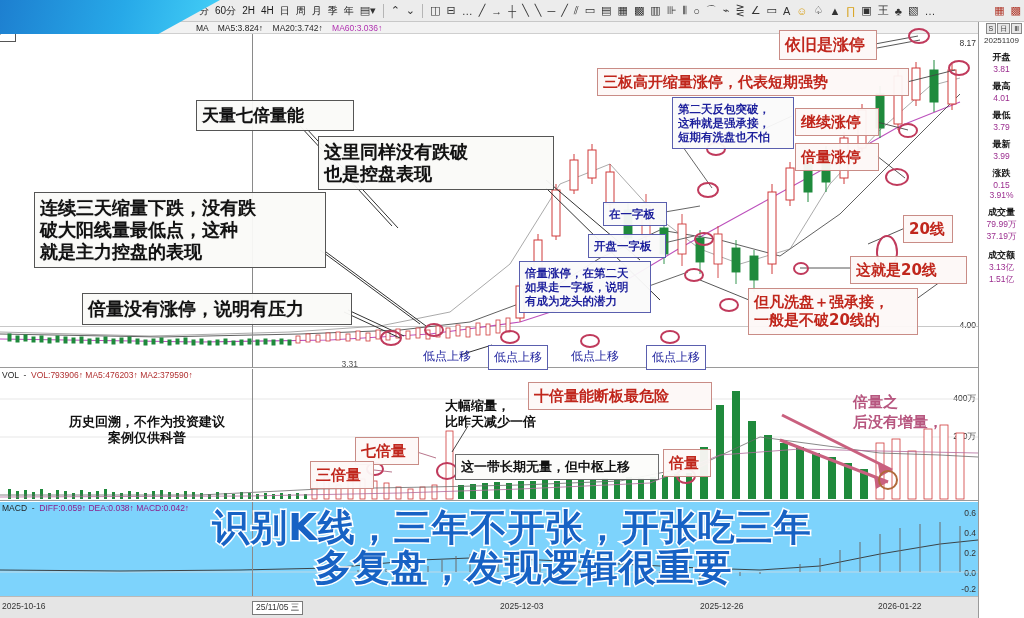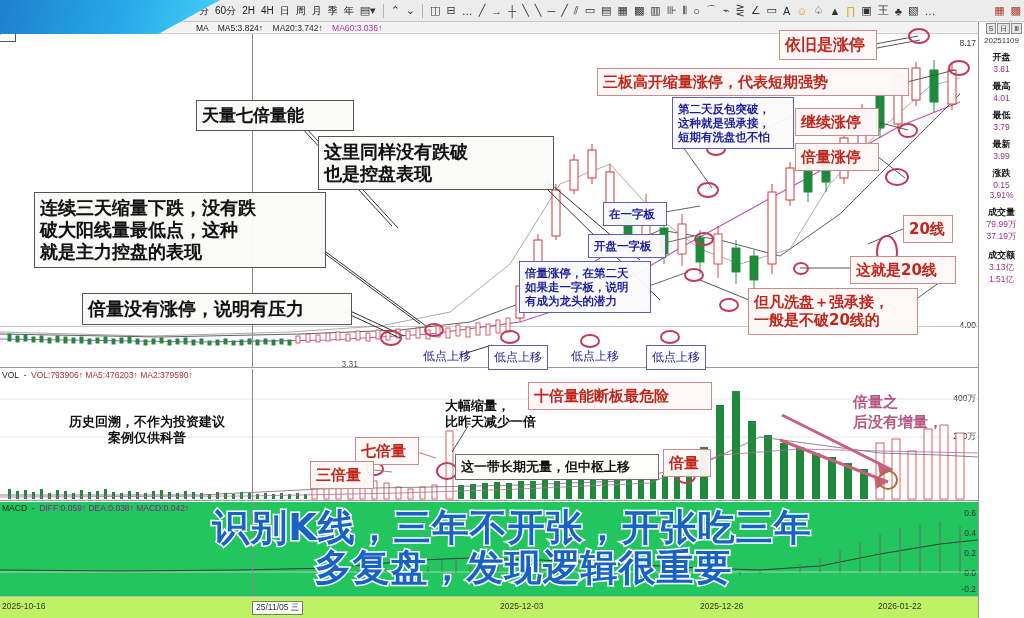--- a/index.html
+++ b/index.html
@@ -60,25 +60,25 @@
     background: #ffffff; border-bottom: 1px solid #9a9a9a;
     overflow: hidden;
   }
   #vol-pane {
     position: absolute; left: 0; top: 369px; width: 978px; height: 132px;
     background: #ffffff; border-bottom: 1px solid #9a9a9a;
     overflow: hidden;
   }
   #macd-pane {
     position: absolute; left: 0; top: 502px; width: 978px; height: 94px;
-    background: #22c55e; overflow: hidden;
+    background: #7dd3fc; overflow: hidden;
   }
   #axis-strip {
     position: absolute; left: 0; top: 596px; width: 978px; height: 22px;
-    background: #bef264; border-top: 1px solid #b9b9b9;
+    background: #e5e5e5; border-top: 1px solid #b9b9b9;
     font-size: 8.5px; color: #333;
   }
   .axis-date { position: absolute; top: 4px; white-space: nowrap; }
   .axis-date.boxed {
     border: 1px solid #7a7a7a; background: #fff; padding: 0 3px;
   }
 
   .pane-label {
     position: absolute; left: 2px; top: 1px;
     font-size: 8.5px; color: #333; white-space: nowrap; z-index: 6;
@@ -694,21 +694,21 @@
   <div class="ann blue" style="left:588px;top:234px;width:78px">开盘一字板</div>
   <div class="ann blue" style="left:519px;top:261px;width:132px">倍量涨停，在第二天
 如果走一字板，说明
 有成为龙头的潜力</div>
 
   <div class="ann red" style="left:779px;top:30px;width:98px;font-size:16px">依旧是涨停</div>
   <div class="ann red" style="left:597px;top:68px;width:312px;font-size:15px">三板高开缩量涨停，代表短期强势</div>
   <div class="ann red" style="left:795px;top:108px;width:84px;font-size:15px">继续涨停</div>
   <div class="ann red" style="left:795px;top:143px;width:84px;font-size:15px">倍量涨停</div>
   <div class="ann red" style="left:903px;top:215px;width:50px;font-size:15px">20线</div>
-  <div class="ann red" style="left:850px;top:256px;width:106px;font-size:15px">这就是20线</div>
+  <div class="ann red" style="left:850px;top:256px;width:117px;font-size:15px">这就是20线</div>
   <div class="ann red" style="left:748px;top:288px;width:170px;font-size:15px">但凡洗盘＋强承接，
 一般是不破20线的</div>
 
   <div class="ann dot-blue" style="left:418px;top:345px;border:none;background:transparent;font-size:12px">低点上移</div>
   <div class="ann dot-blue" style="left:488px;top:345px;font-size:12px;background:#fff">低点上移</div>
   <div class="ann dot-blue" style="left:566px;top:345px;border:none;background:transparent;font-size:12px">低点上移</div>
   <div class="ann dot-blue" style="left:646px;top:345px;font-size:12px;background:#fff">低点上移</div>
 
   <div class="ann noborder" style="left:40px;top:410px;width:214px;text-align:center;font-size:13px">历史回溯，不作为投资建议
 案例仅供科普</div>

